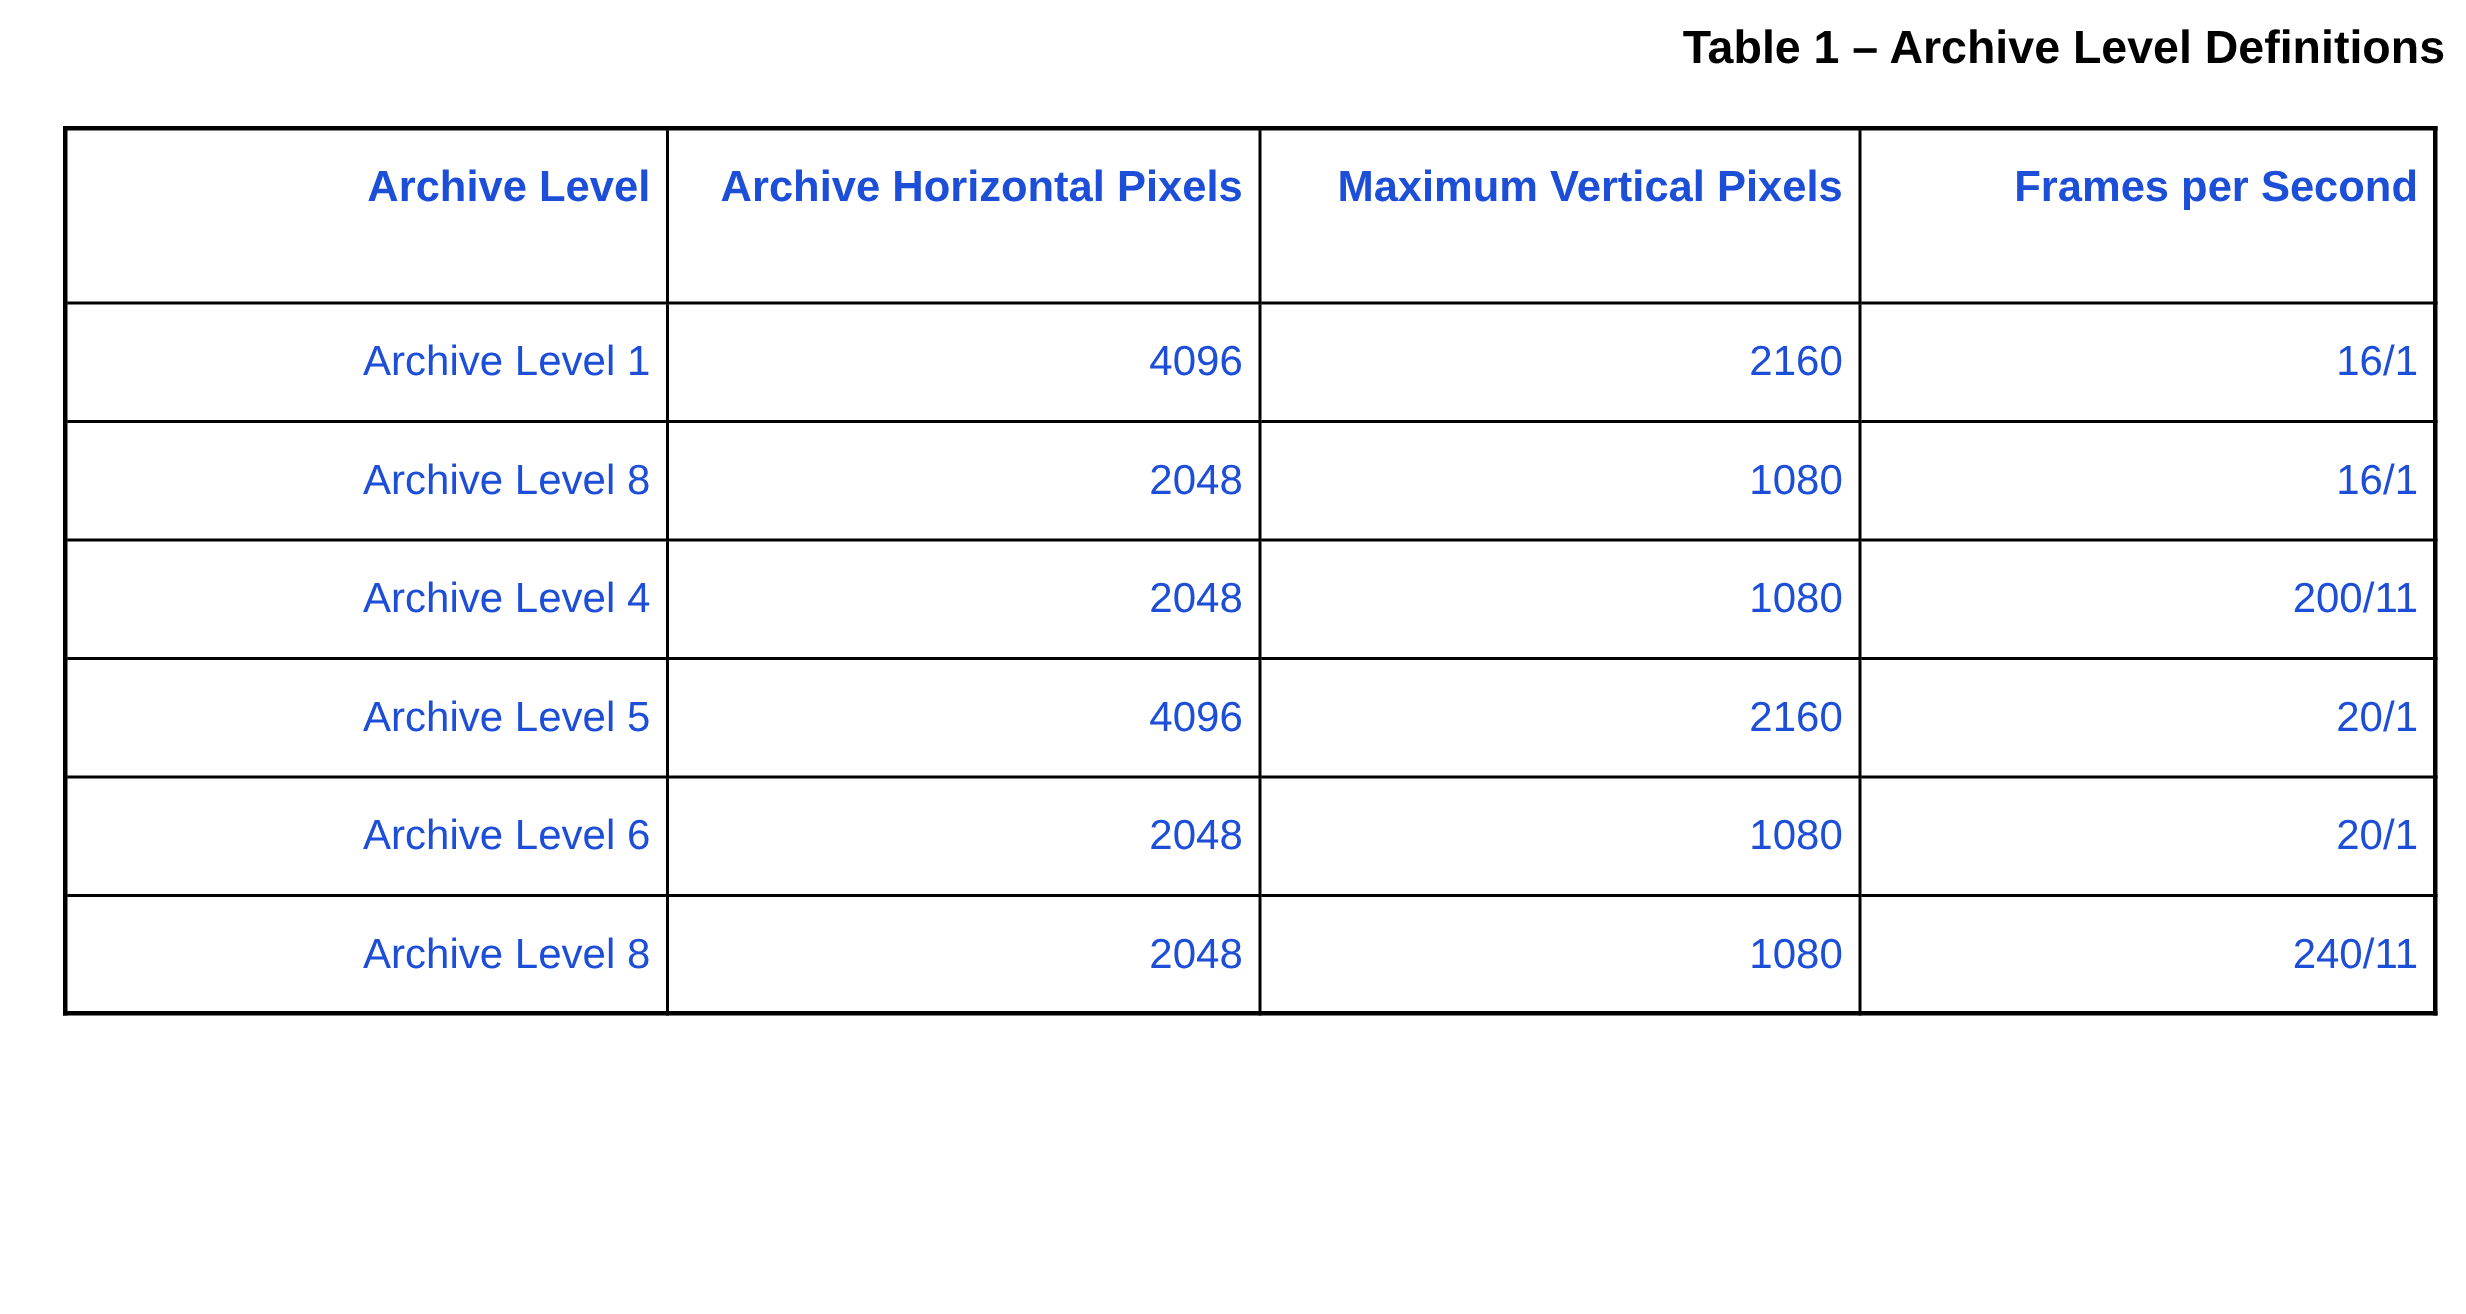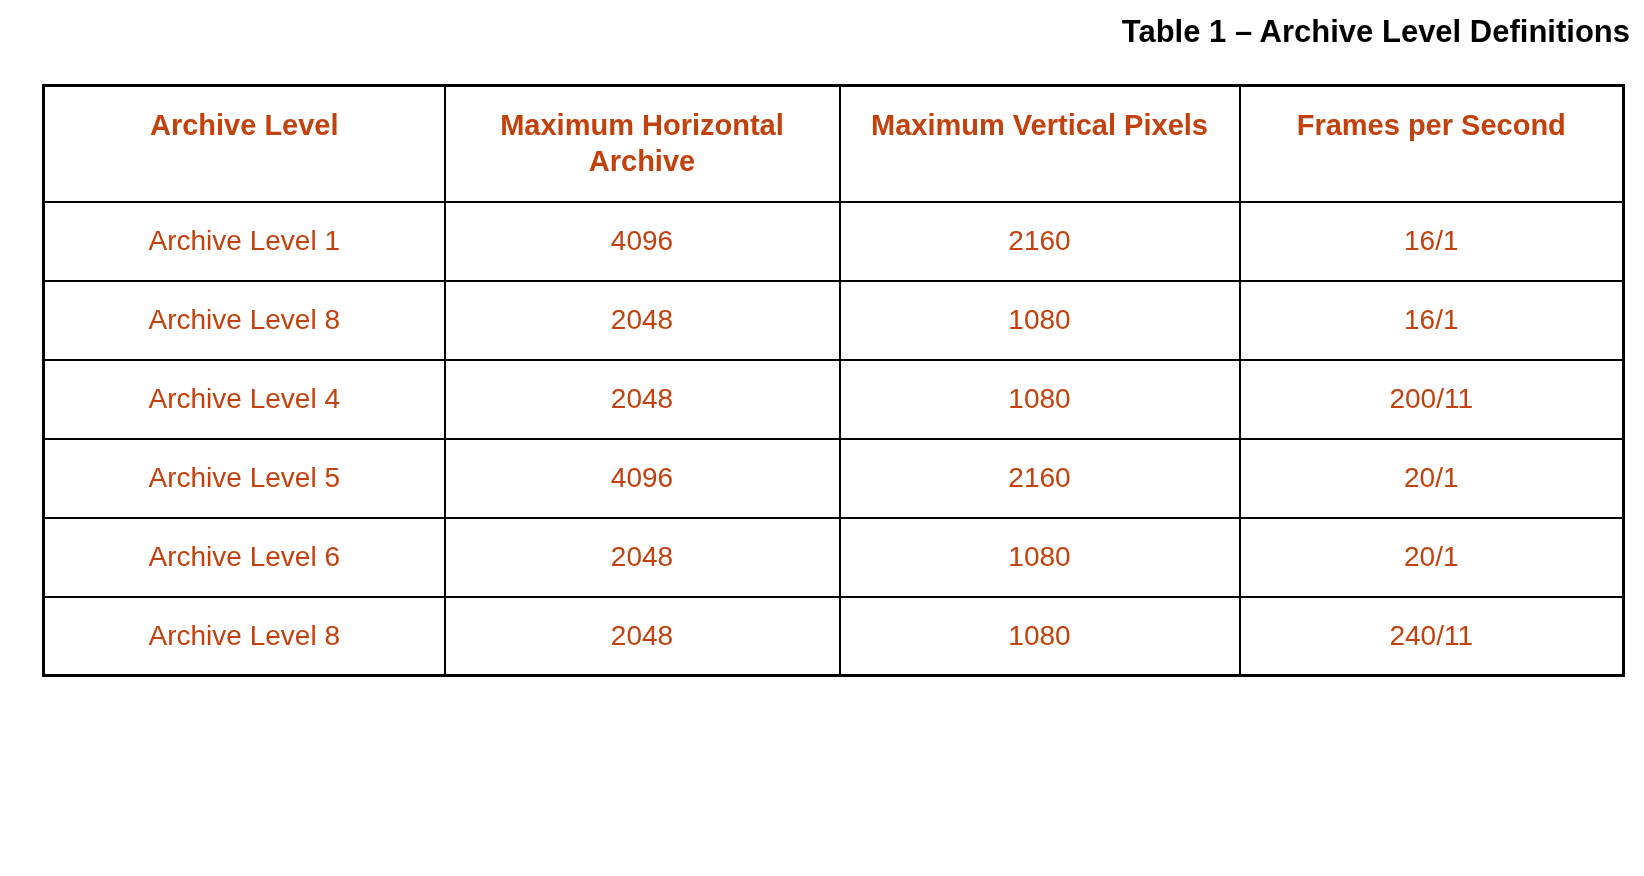--- a/index.html
+++ b/index.html
@@ -34,22 +34,22 @@
     left: 42px;
     top: 84px;
     width: 1580px;
     border-collapse: collapse;
     table-layout: fixed;
     border: 3px solid #000000;
   }
   table.archive-table th,
   table.archive-table td {
     border: 2px solid #000000;
-    text-align: center;
-    color: #c2410c;
+    text-align: right;
+    color: #1d4ed8;
     background: #ffffff;
     overflow: hidden;
   }
   table.archive-table th {
     height: 116px;
     vertical-align: top;
     padding: 20px 10px 0 10px;
     font-size: 29px;
     font-weight: bold;
     line-height: 36px;
@@ -75,21 +75,21 @@
   <table class="archive-table">
     <colgroup>
         <col style="width: 401px;">
         <col style="width: 395px;">
         <col style="width: 400px;">
         <col style="width: 384px;">
       </colgroup>
     <thead>
       <tr>
           <th>Archive Level</th>
-          <th>Maximum Horizontal Archive</th>
+          <th>Archive Horizontal Pixels</th>
           <th>Maximum Vertical Pixels</th>
           <th>Frames per Second</th>
         </tr>
     </thead>
     <tbody>
         <tr>
           <td>Archive Level 1</td>
           <td>4096</td>
           <td>2160</td>
           <td>16/1</td>

